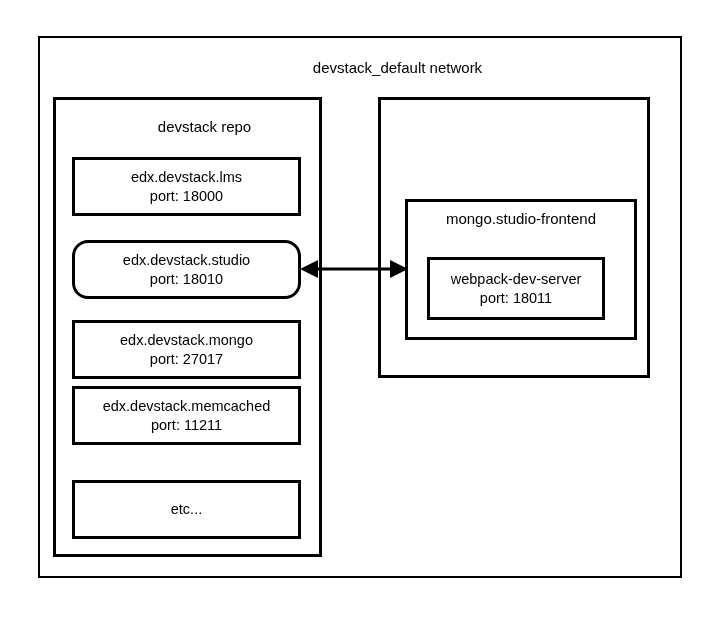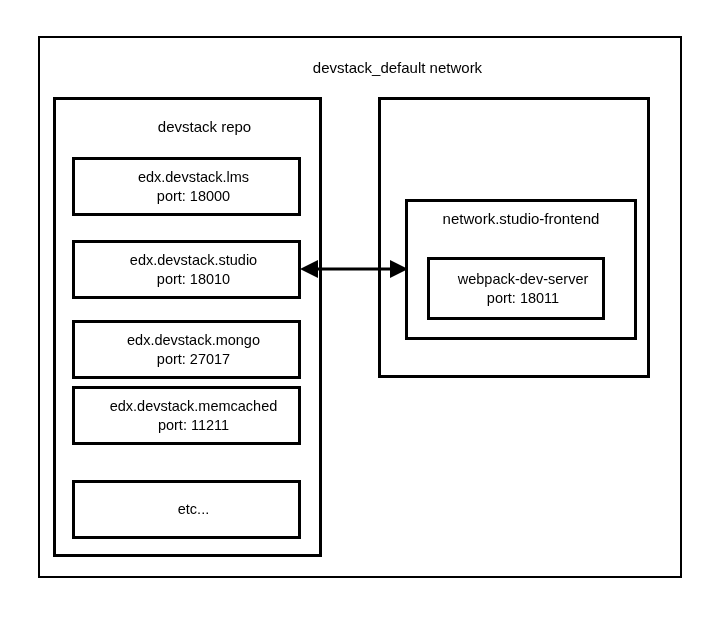--- a/index.html
+++ b/index.html
@@ -56,21 +56,21 @@
     width: 232px;
     height: 141px;
   }
   .leaf {
     left: 72px;
     width: 229px;
     height: 59px;
     border-width: 3px;
   }
   .leaf-0 { top: 157px; }
-  .leaf-1 { top: 240px; }
+  .leaf-1 { top: 240px; border-radius: 16px; }
   .leaf-2 { top: 320px; }
   .leaf-3 { top: 386px; }
   .leaf-4 { top: 480px; }
   .webpack {
     left: 427px;
     top: 257px;
     width: 178px;
     height: 63px;
     border-width: 3px;
   }
@@ -112,21 +112,20 @@
     width: 100%;
     height: 100%;
     display: flex;
     flex-direction: column;
     align-items: center;
     justify-content: center;
     font-size: 14.5px;
     line-height: 19px;
     white-space: nowrap;
     text-align: center;
-    margin-left: 7px;
   }
   .box-text .l1, .box-text .l2 {
     display: block;
   }
 
   
   .arrow-wrap {
     position: absolute;
     left: 296px;
     top: 255px;
@@ -178,21 +177,21 @@
 
   <div class="box leaf leaf-4">
     <div class="box-text">
       <span class="l1">etc...</span>
     </div>
   </div>
 
   <div class="box repo repo-studio"></div>
 
   <div class="box container-box dahlia"></div>
-  <div class="title-label dahlia-title">network.studio-frontend</div>
+  <div class="title-label dahlia-title">mongo.studio-frontend</div>
 
   <div class="box webpack">
     <div class="box-text">
       <span class="l1">webpack-dev-server</span>
       <span class="l2">port: 18011</span>
     </div>
   </div>
 
   <div class="arrow-wrap">
     <svg width="116" height="28" viewBox="0 0 116 28">

